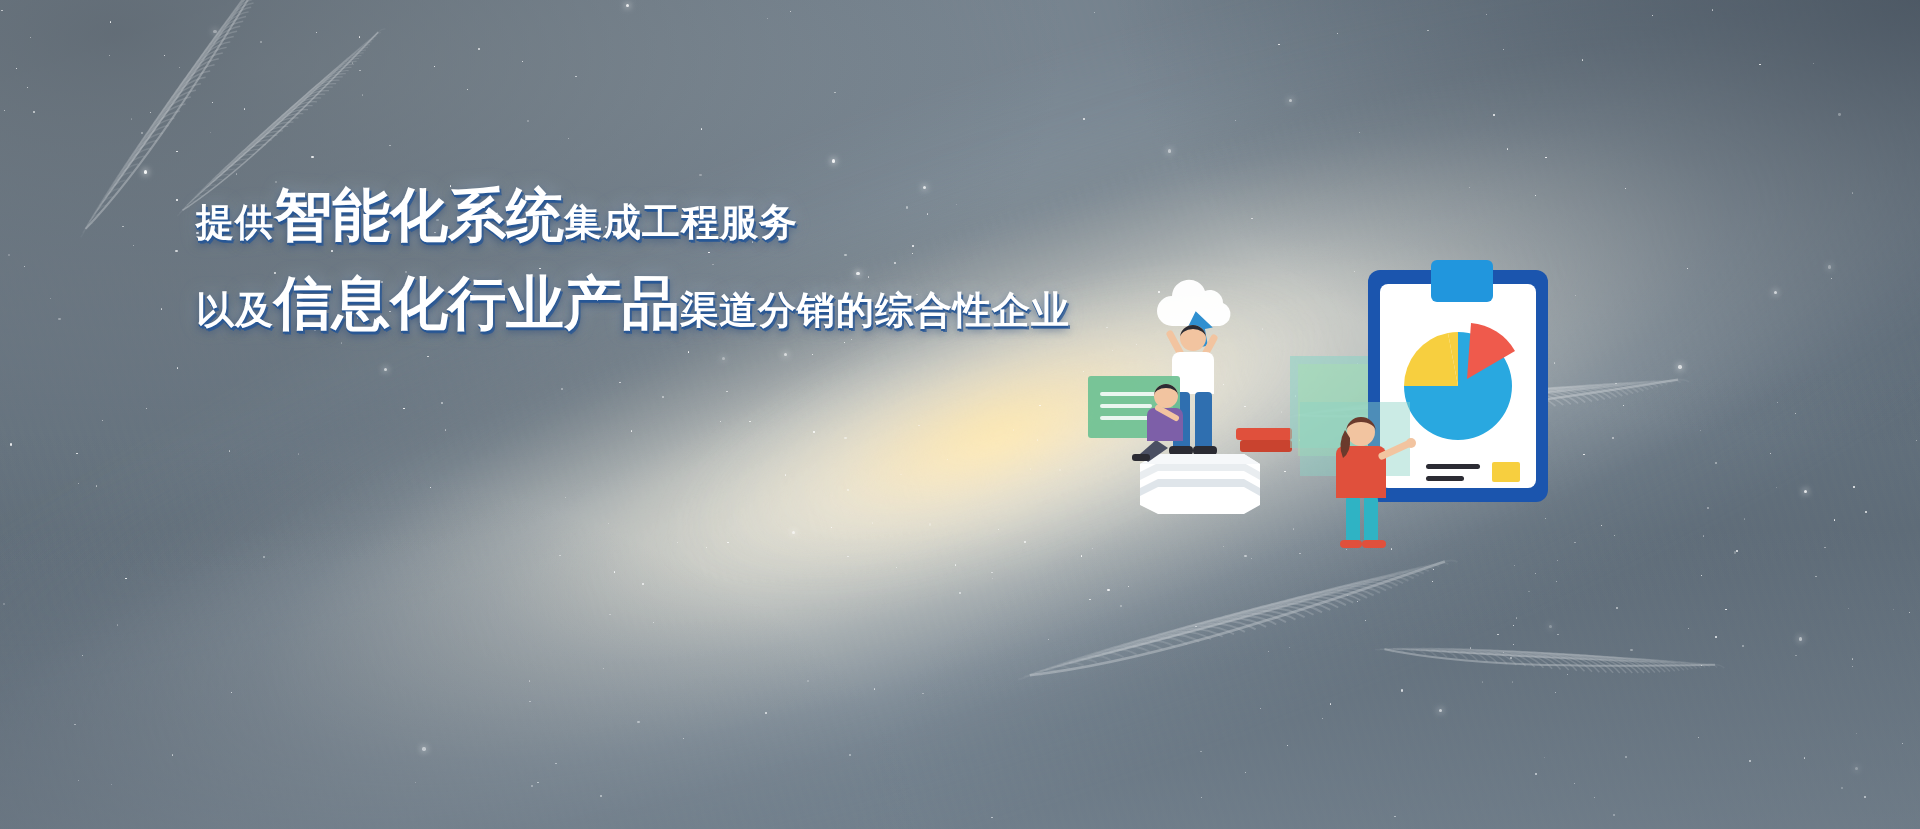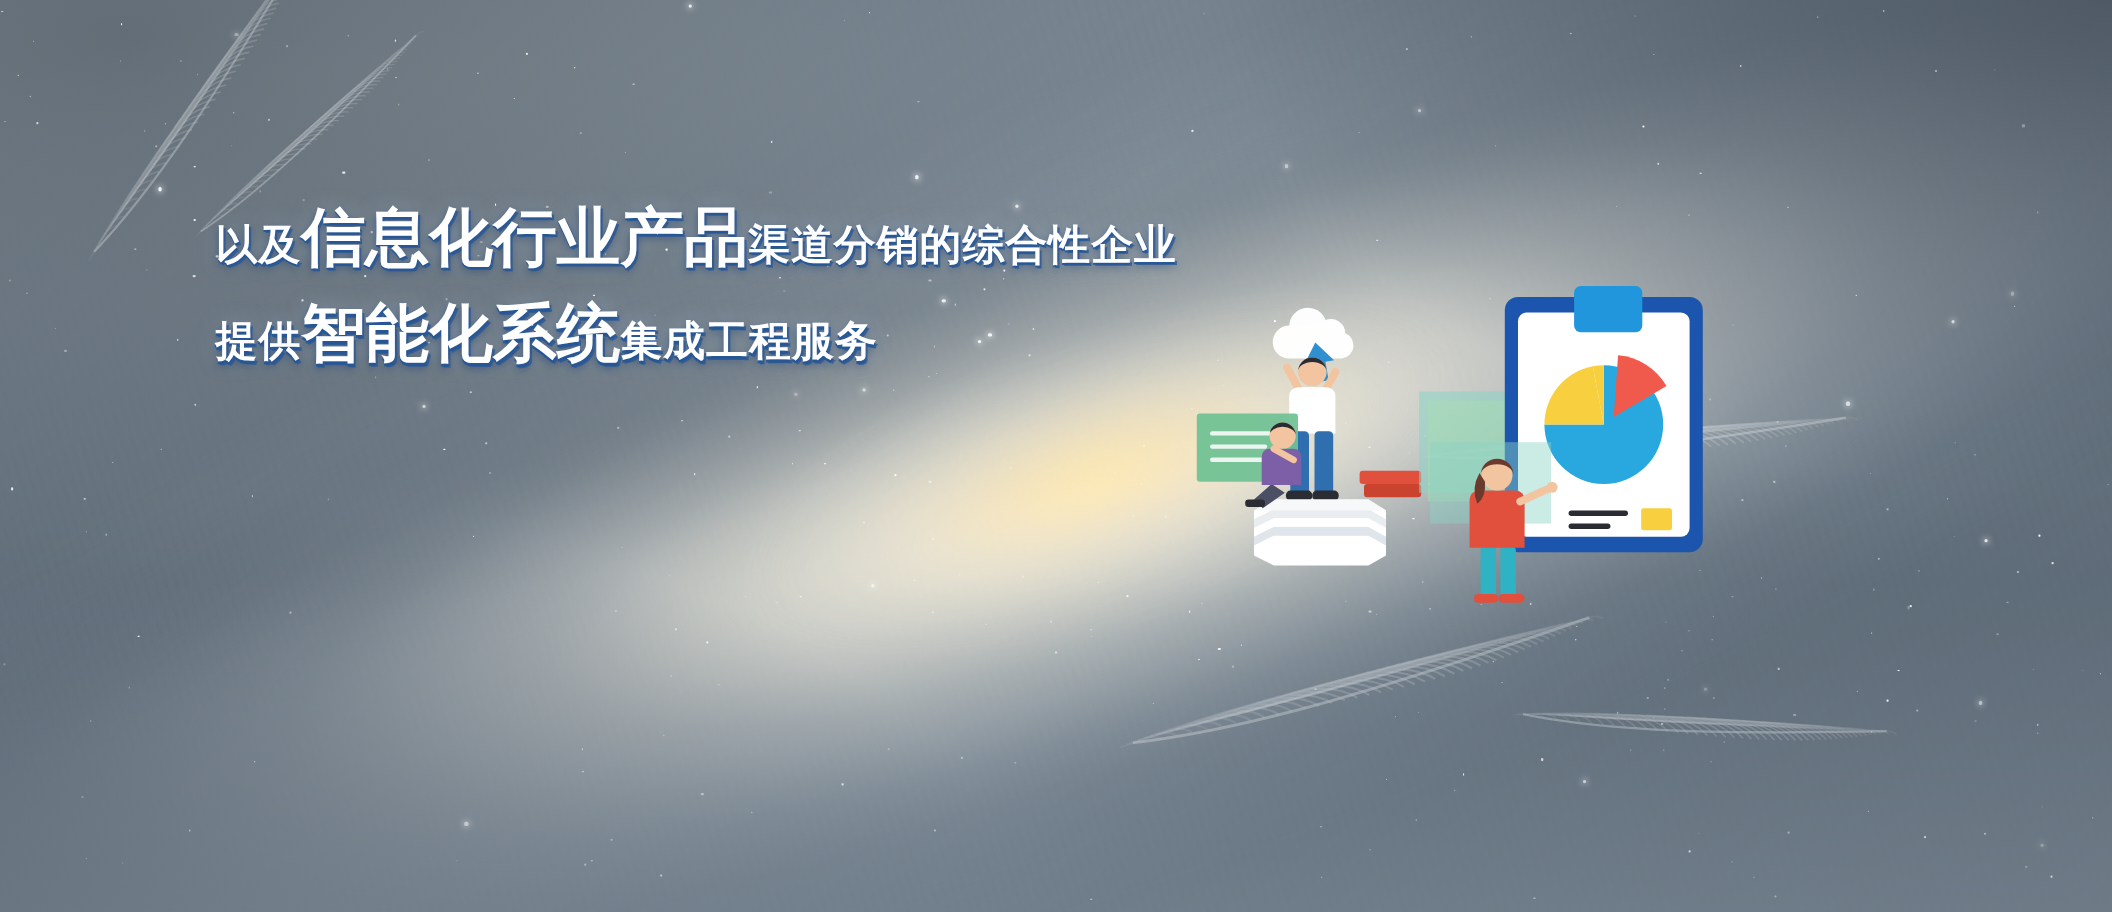--- a/index.html
+++ b/index.html
@@ -979,22 +979,22 @@
             <path d="M299.46666666666664 27.11034018423922 q 5.5000000000000036 -3.0000000000000013 9.600000000000005 -1.600000000000001" stroke="rgba(255,255,255,0.12)" stroke-width="1.5" fill="none"></path>
             <path d="M299.46666666666664 27.11034018423922 q -4.200000000000002 3.400000000000002 -8.200000000000005 5.000000000000003" stroke="rgba(255,255,255,0.09)" stroke-width="1.5" fill="none"></path>
             <path d="M306 24 q 5.5000000000000036 -3.0000000000000013 9.600000000000005 -1.600000000000001" stroke="rgba(255,255,255,0.10)" stroke-width="1.5" fill="none"></path>
             <path d="M306 24 q -4.200000000000002 3.400000000000002 -8.200000000000005 5.000000000000003" stroke="rgba(255,255,255,0.08)" stroke-width="1.5" fill="none"></path>
           </g>
         </svg>
       </div>
     </div>
 
   <div class="headline">
+    <div class="hl-line" id="hl1"><span class="cn sm">提供</span><span class="cn lg">智能化系统</span><span class="cn sm">集成工程服务</span></div>
     <div class="hl-line" id="hl2"><span class="cn sm">以及</span><span class="cn lg">信息化行业产品</span><span class="cn sm">渠道分销的综合性企业</span></div>
-    <div class="hl-line" id="hl1"><span class="cn sm">提供</span><span class="cn lg">智能化系统</span><span class="cn sm">集成工程服务</span></div>
   </div>
 
   <div class="illustration">
     <svg width="540" height="300" viewBox="0 0 540 300">
 
       <g>
         <path d="M32 28 a17 17 0 0 1 33 -5 a13 13 0 0 1 18 12 a12 12 0 0 1 -3 23 H32 a15 15 0 0 1 0 -30 z" fill="#ffffff" opacity="0.97"></path>
         <path d="M45 62 l14 -19 l14 19 h-8 v17 h-12 v-17 z" fill="#2f8fd0" transform="rotate(-10 59 62)"></path>
       </g>
 

